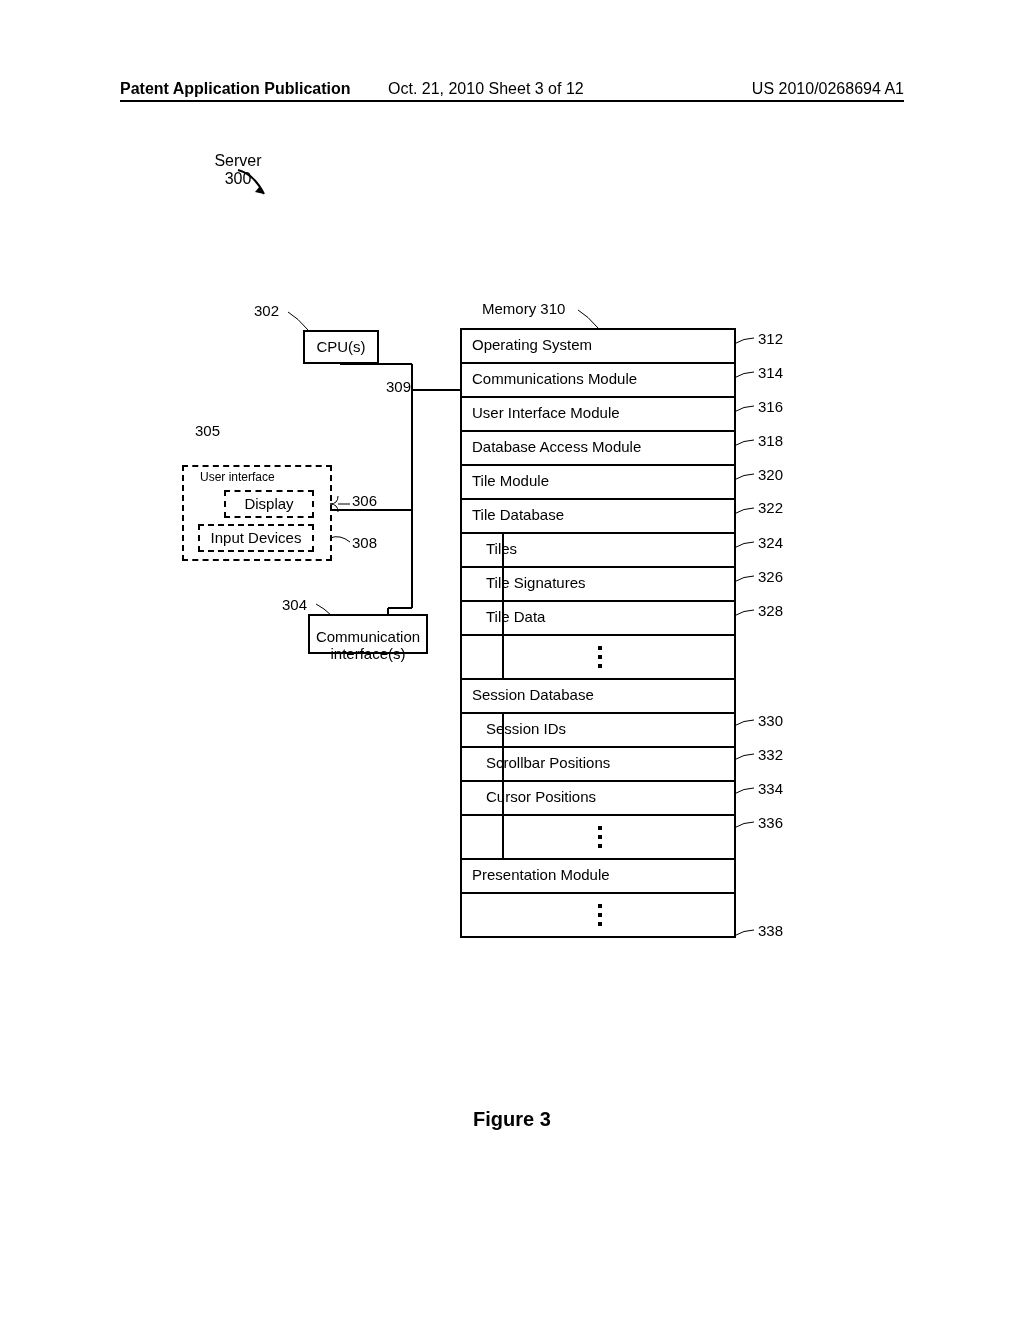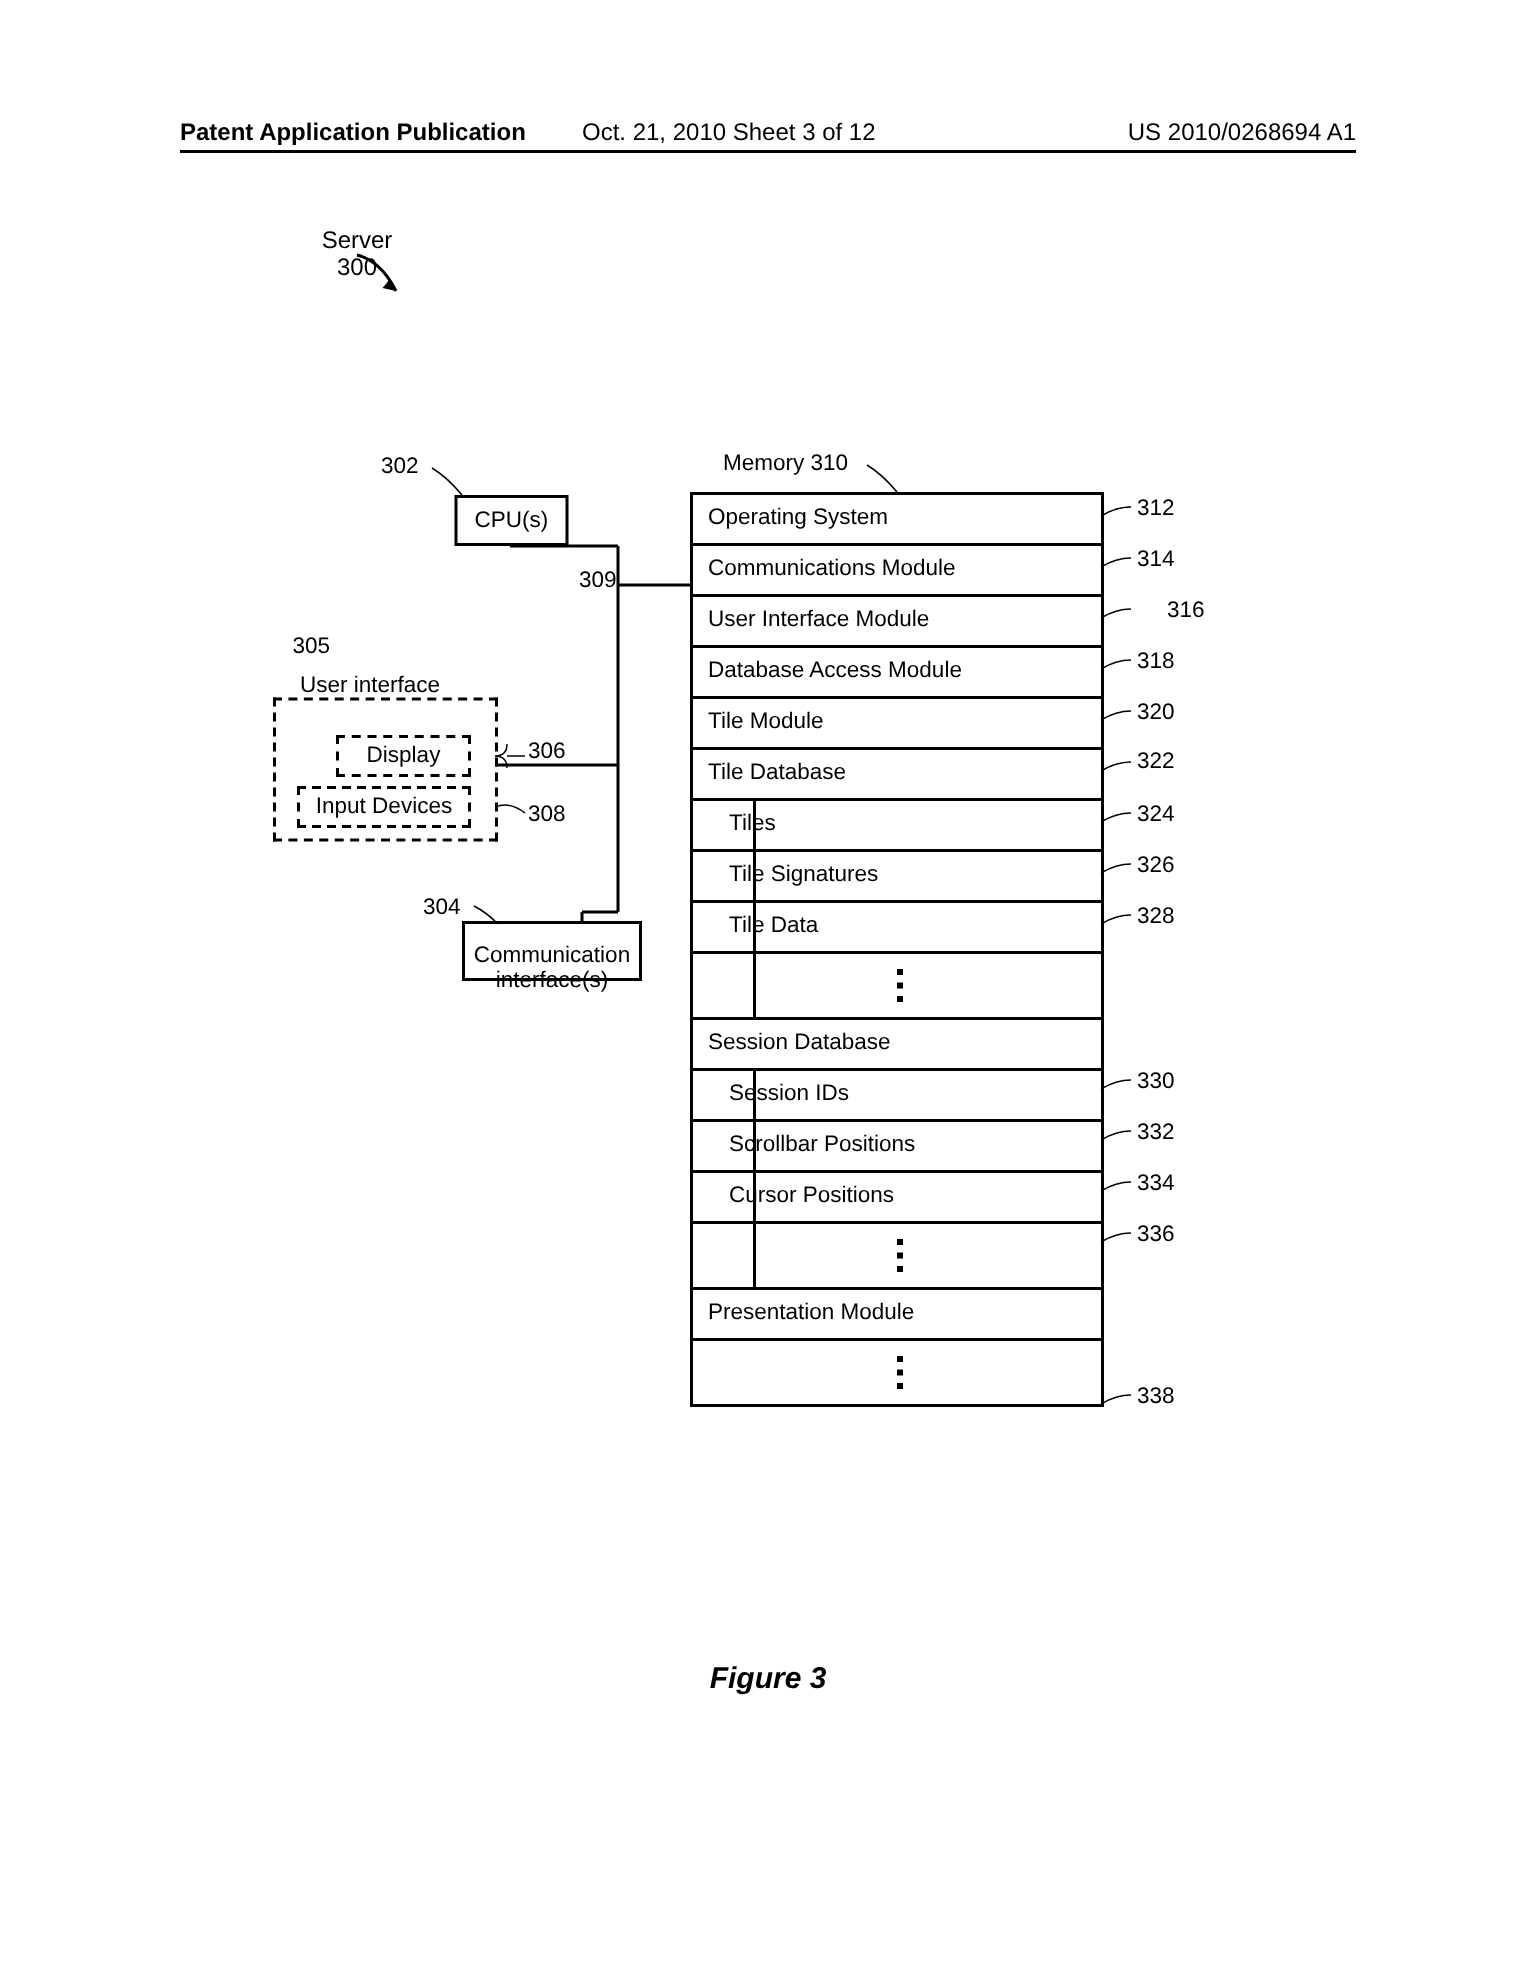--- a/index.html
+++ b/index.html
@@ -97,22 +97,22 @@
     position: absolute;
     left: 182px;
     top: 465px;
     width: 146px;
     height: 92px;
     border: 2px dashed #000;
   }
   .ui-label {
     position: absolute;
     left: 200px;
-    top: 448px;
-    font-size: 15px;
+    top: 470px;
+    font-size: 12px;
   }
   .display-box {
     position: absolute;
     left: 224px;
     top: 490px;
     width: 86px;
     height: 24px;
     border: 2px dashed #000;
     text-align: center;
     font-size: 15px;
@@ -226,21 +226,20 @@
     font-size: 15px;
   }
 
   .fig-caption {
     position: absolute;
     left: 0; right: 0;
     top: 1108px;
     text-align: center;
     font-weight: bold;
     font-size: 20px;
-    font-style: italic;
   }
 </style>
 </head>
 <body>
 
 <div class="page">
 
   <div class="header">
     <span class="hdr-left">Patent Application Publication</span>
     <span class="hdr-mid">Oct. 21, 2010  Sheet 3 of 12</span>
@@ -362,21 +361,21 @@
       <path d="M2 288 q10 -6 20 -6"></path>
       <path d="M2 398 q10 -6 20 -6"></path>
       <path d="M2 432 q10 -6 20 -6"></path>
       <path d="M2 466 q10 -6 20 -6"></path>
       <path d="M2 500 q10 -6 20 -6"></path>
       <path d="M2 608 q10 -6 20 -6"></path>
     </g>
   </svg>
   <div class="ref" style="left:758px;top:330px">312</div>
   <div class="ref" style="left:758px;top:364px">314</div>
-  <div class="ref" style="left:778px;top:398px">316</div>
+  <div class="ref" style="left:758px;top:398px">316</div>
   <div class="ref" style="left:758px;top:432px">318</div>
   <div class="ref" style="left:758px;top:466px">320</div>
   <div class="ref" style="left:758px;top:499px">322</div>
   <div class="ref" style="left:758px;top:534px">324</div>
   <div class="ref" style="left:758px;top:568px">326</div>
   <div class="ref" style="left:758px;top:602px">328</div>
   <div class="ref" style="left:758px;top:712px">330</div>
   <div class="ref" style="left:758px;top:746px">332</div>
   <div class="ref" style="left:758px;top:780px">334</div>
   <div class="ref" style="left:758px;top:814px">336</div>

